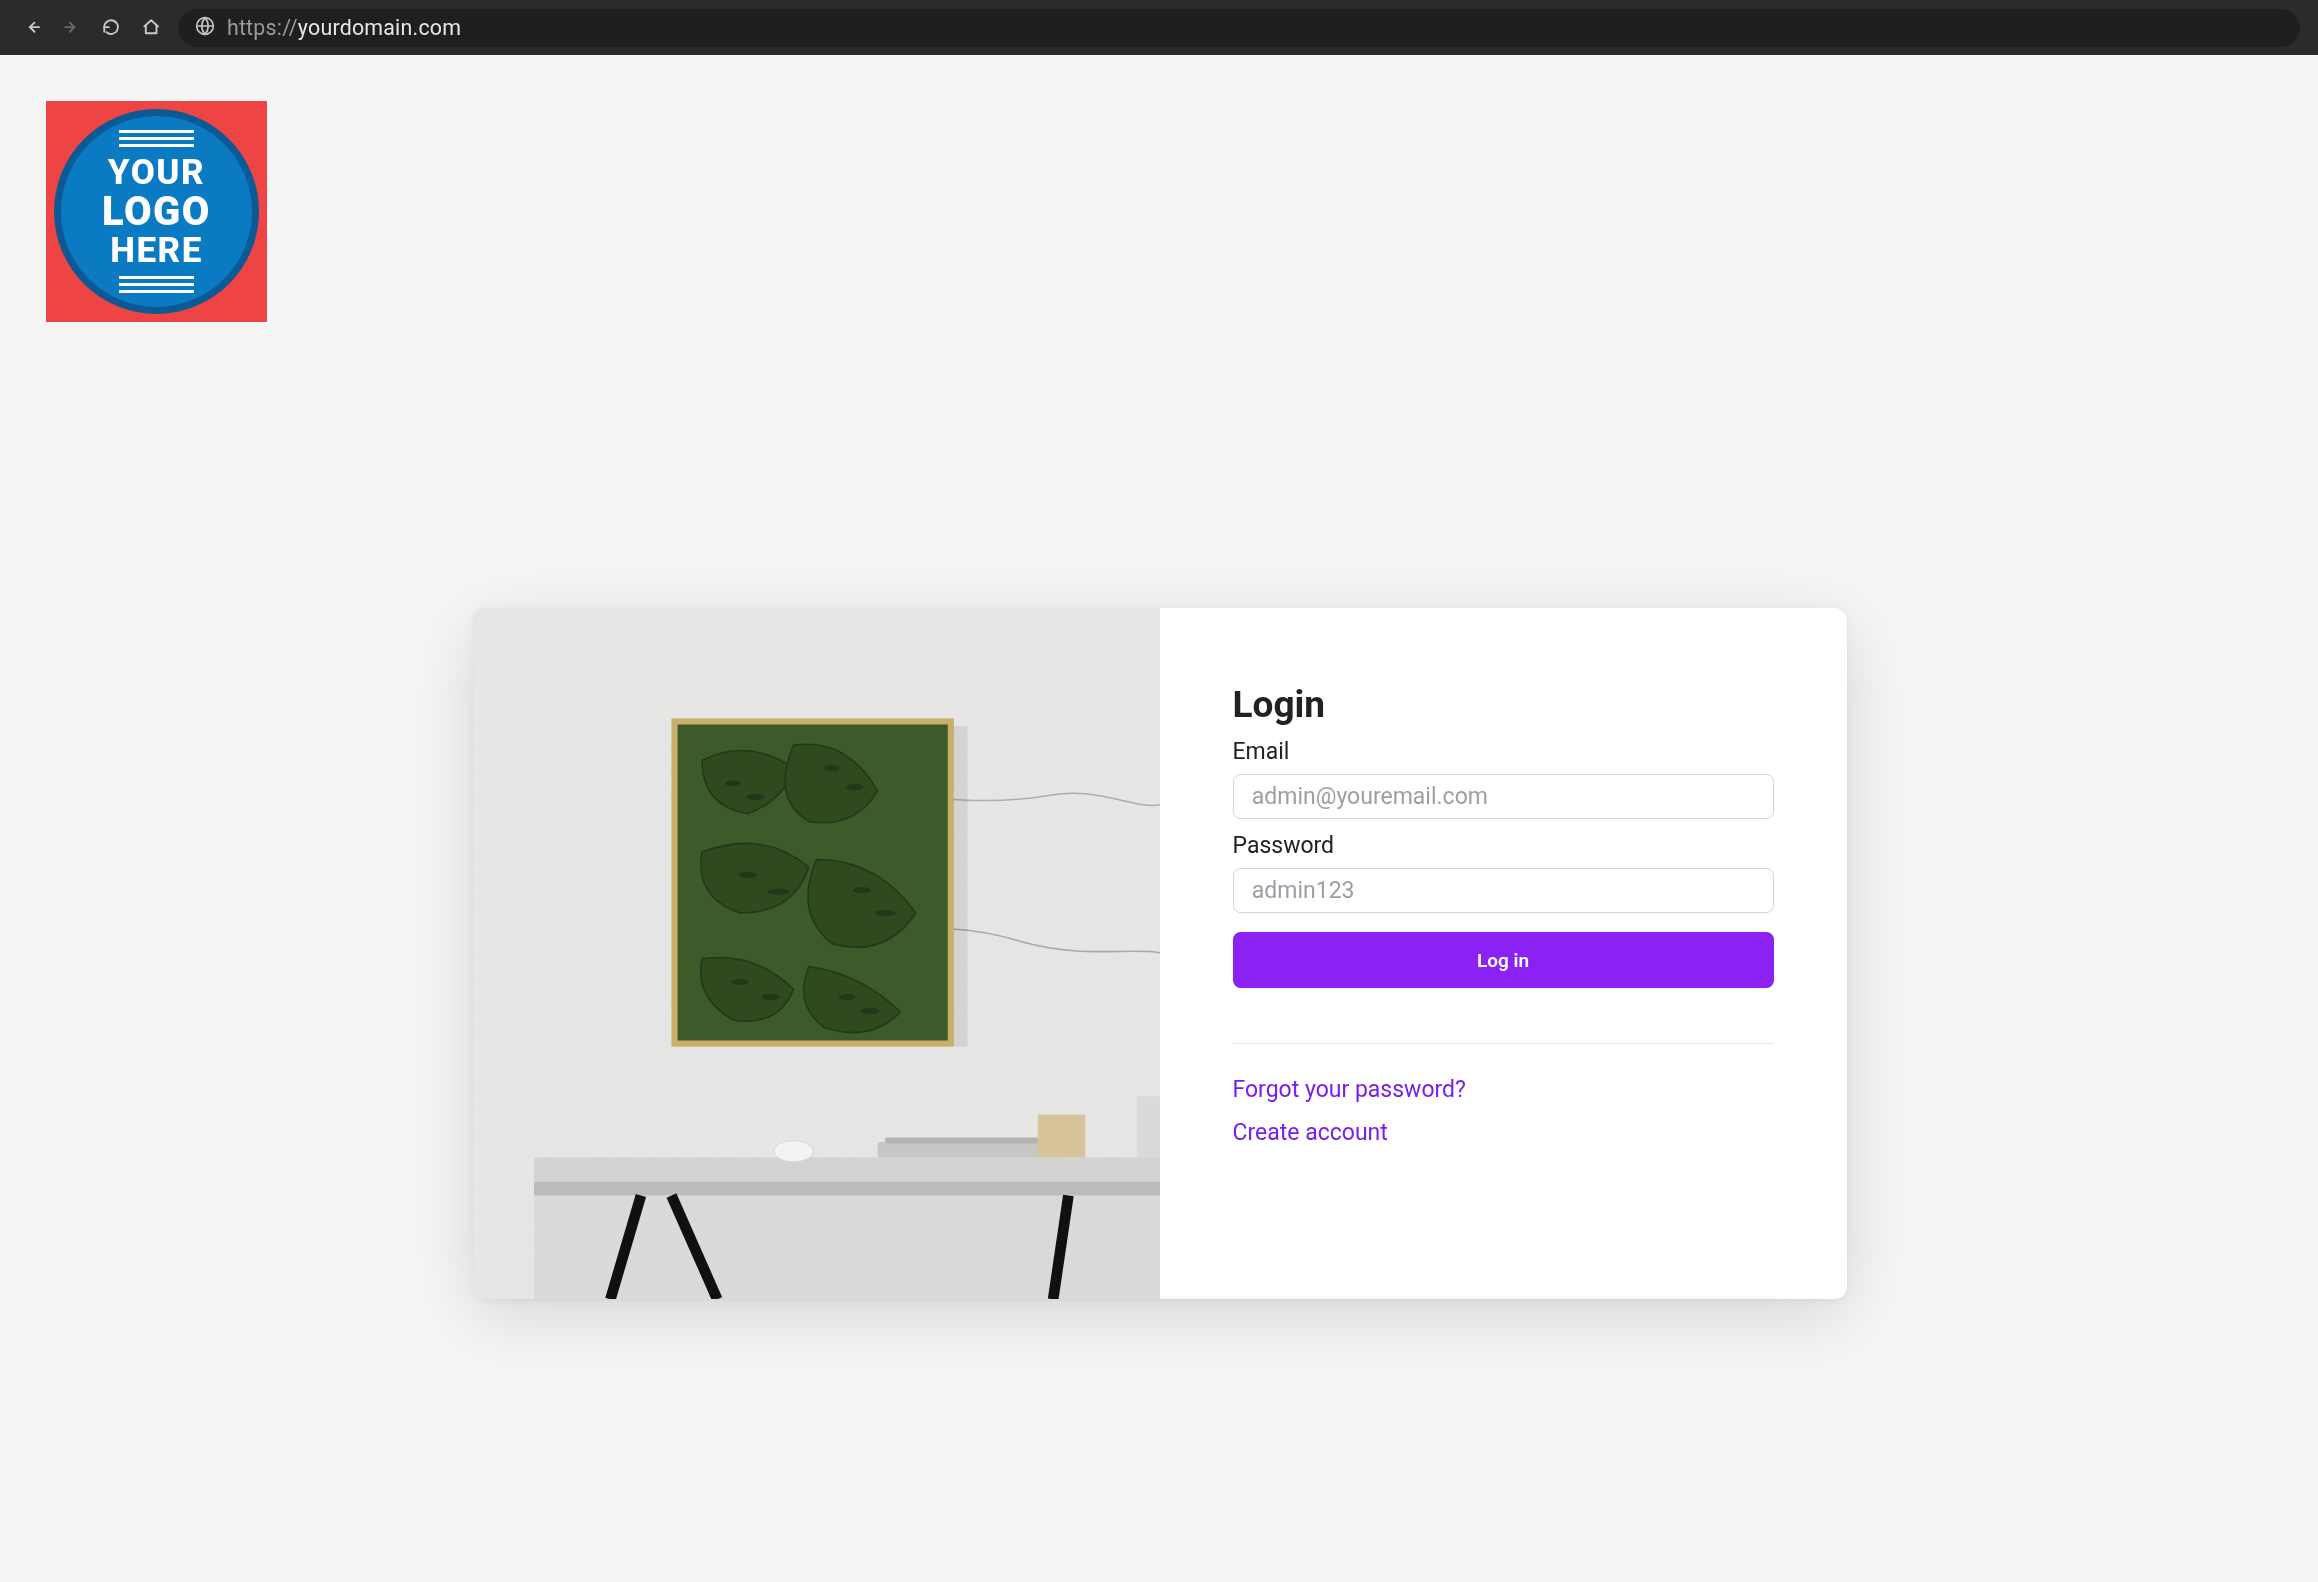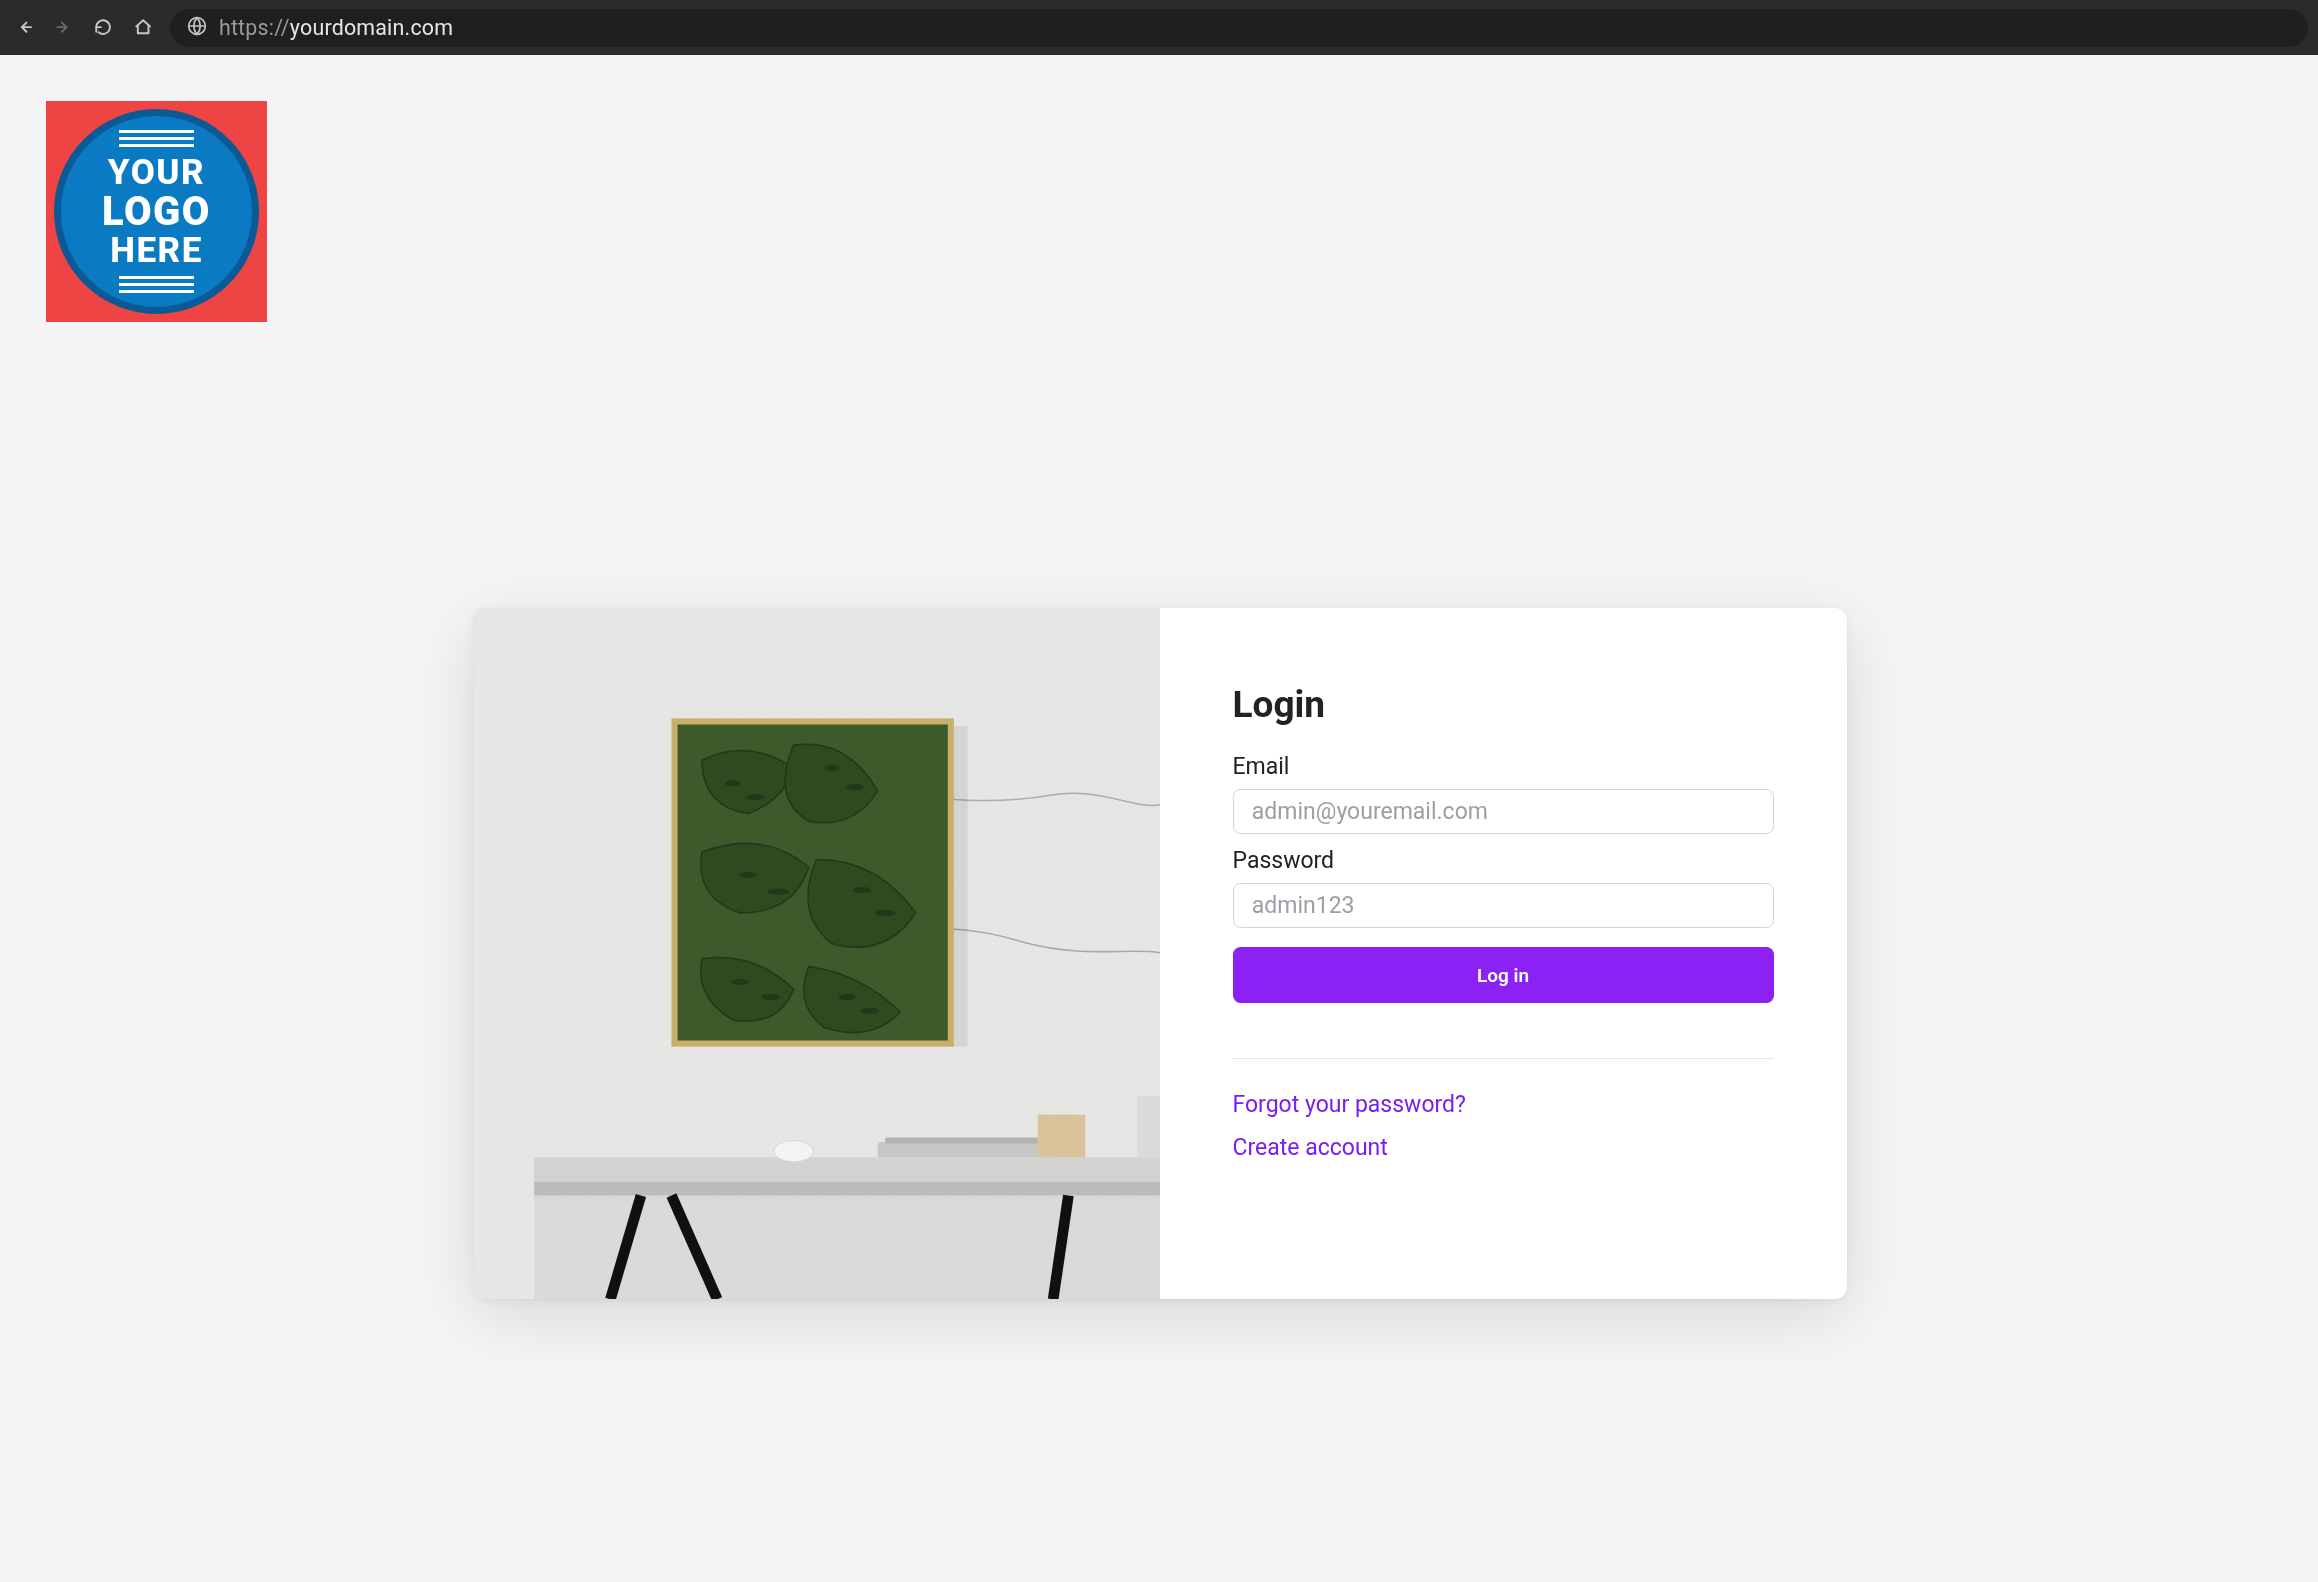--- a/index.html
+++ b/index.html
@@ -13,21 +13,21 @@
       height: 1583px;
       background: #f5f5f5;
       overflow: hidden;
     }
     
     .browser-bar {
       display: flex;
       align-items: center;
       height: 55px;
       background: #2b2b2d;
-      padding: 0 11px;
+      padding: 0 19px;
       gap: 13.7px;
     }
     .nav-btn {
       width: 26px;
       height: 26px;
       display: flex;
       align-items: center;
       justify-content: center;
       color: #c9c9c9;
       cursor: pointer;
@@ -116,21 +116,21 @@
     .card-right {
       width: 50%;
       padding: 75px 73px 61px 73px;
       display: flex;
       flex-direction: column;
     }
     .form-title {
       font-size: 37px;
       font-weight: 700;
       color: #222;
-      margin-bottom: 27px;
+      margin-bottom: 12px;
     }
     .field-label {
       font-size: 23px;
       color: #222;
       margin-bottom: 9.2px;
       display: block;
     }
     .text-input {
       width: 100%;
       height: 45px;

